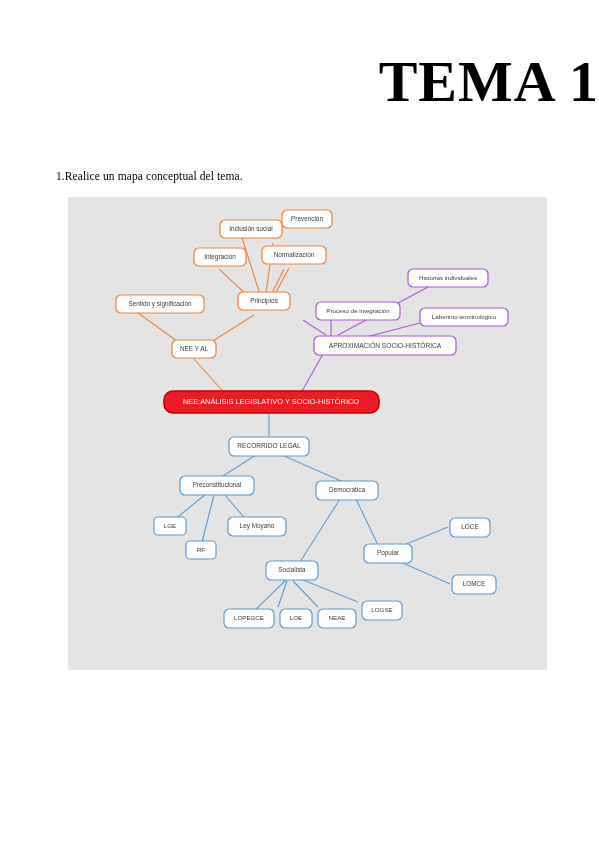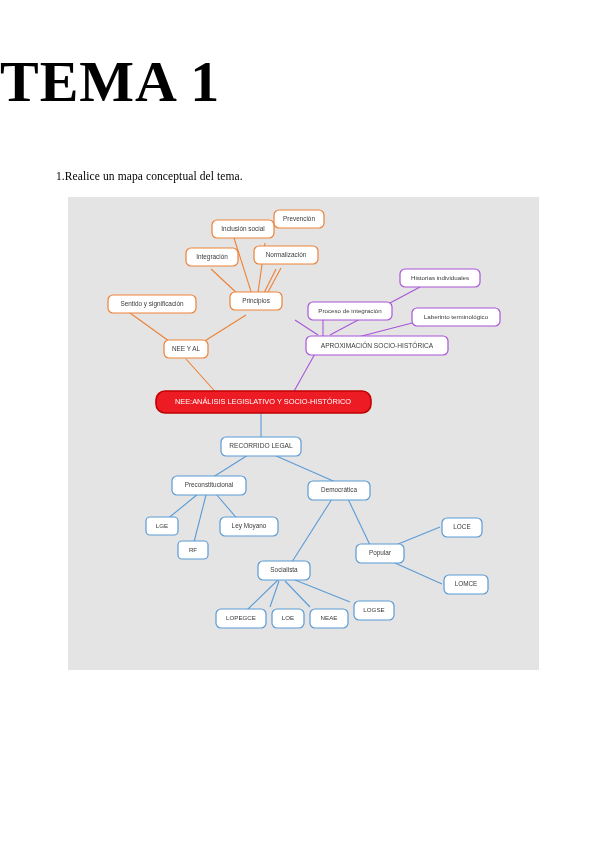--- a/index.html
+++ b/index.html
@@ -3,33 +3,34 @@
 <meta charset="utf-8">
 <style>
   html,body{margin:0;padding:0;}
   body{
     width:599px;height:848px;background:#ffffff;
     font-family:"Liberation Serif", serif;
     overflow:hidden;position:relative;
   }
   .page{position:relative;width:599px;height:848px;}
   .doc-title{
-    position:absolute;left:0;top:52px;width:599px;text-align:left;
+    position:absolute;left:0;top:52px;width:599px;text-align:right;
     font-family:"Liberation Serif", serif;
     font-size:58px;font-weight:bold;letter-spacing:1px;color:#000;
     line-height:1.05;
   }
   .question-line{
     position:absolute;left:56px;top:170px;
     font-family:"Liberation Serif", serif;
     font-size:11.5px;font-weight:normal;color:#000;letter-spacing:0.1px;
   }
   .canvas-wrap{
     position:absolute;left:68px;top:197px;width:471px;height:473px;
     background:#e4e4e4;
+    padding-left:8px;
   }
   .canvas-wrap svg{display:block;width:471px;height:473px;}
   .nodelabel{
     font-family:"Liberation Sans", sans-serif;
     dominant-baseline:middle;text-anchor:middle;
   }
 </style>
 </head>
 <body>
 

